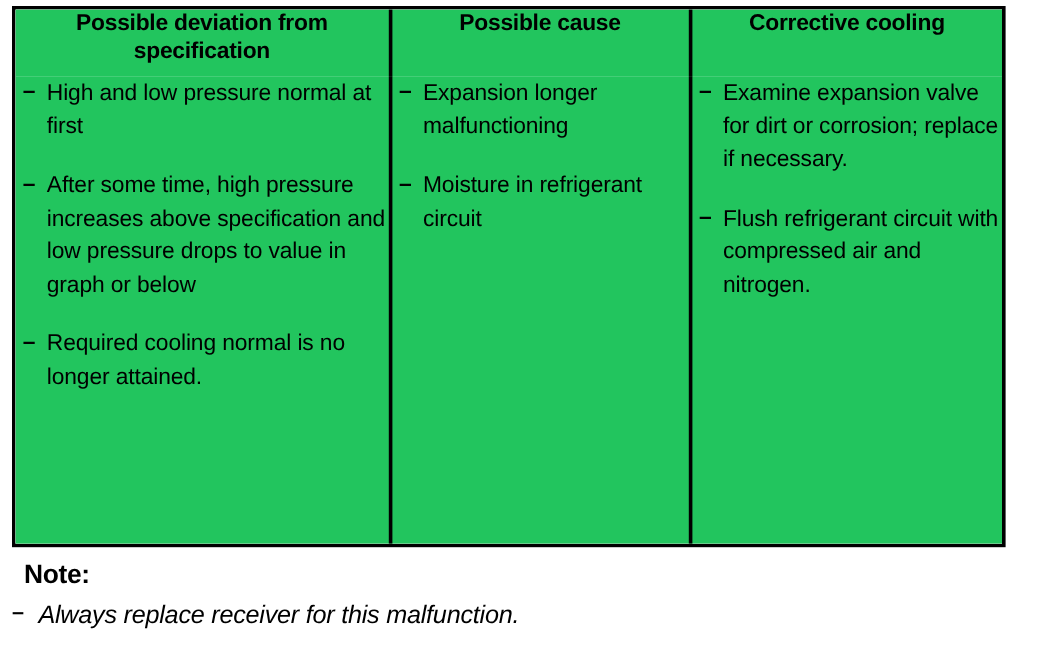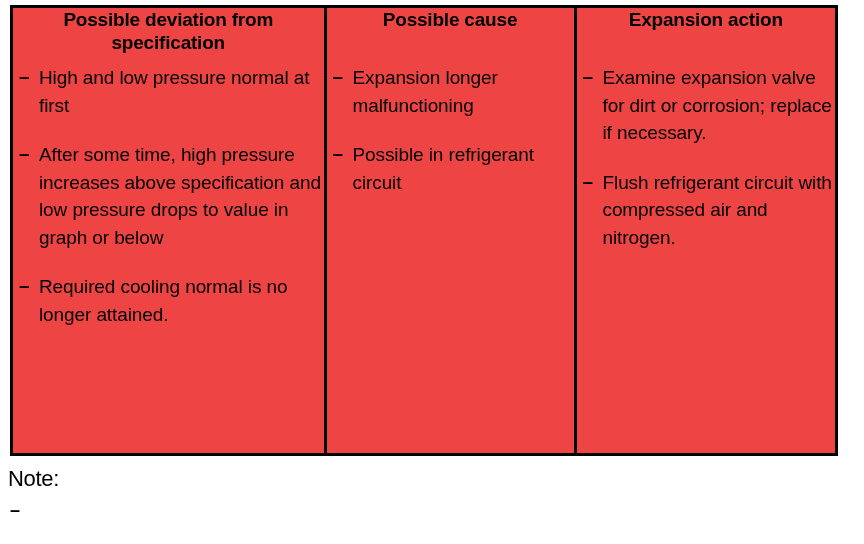--- a/index.html
+++ b/index.html
@@ -44,21 +44,21 @@
 
   table.trouble col.c1 { width: 312px; }
   table.trouble col.c2 { width: 250px; }
   table.trouble col.c3 { width: 260px; }
 
   table.trouble th,
   table.trouble td {
     border: 0;
     padding: 0;
     vertical-align: top;
-    background: #ef4444;
+    background: #22c55e;
   }
 
   
   table.trouble th.sep,
   table.trouble td.sep {
     border-left: 3px solid #000;
     margin-top: 35px;
   }
 
   
@@ -117,24 +117,24 @@
 
   
   .note-block {
     position: absolute;
     left: 8px;
     top: 466px;
     width: 840px;
   }
   .note-title {
     font-size: 22px;
-    font-weight: normal;
+    font-weight: bold;
     line-height: 26px;
     letter-spacing: -0.3px;
-    margin: 0 0 8px 0;
+    margin: 0 0 8px 12px;
   }
   .note-item {
     position: relative;
     padding-left: 24px;
     font-size: 21px;
     font-style: italic;
     line-height: 26px;
     letter-spacing: -0.2px;
   }
   .note-item .dash {
@@ -155,21 +155,21 @@
     <table class="trouble">
       <colgroup>
         <col class="c1">
           <col class="c2">
           <col class="c3">
       </colgroup>
       <thead>
         <tr>
           <th>Possible deviation from specification</th>
           <th class="sep">Possible cause</th>
-          <th class="sep">Expansion action</th>
+          <th class="sep">Corrective cooling</th>
         </tr>
       </thead>
       <tbody>
         <tr>
 
           <td class="cell-c1">
             <ul class="blist">
               <li>
                 <span class="dash">–</span>
                 <span>High and low pressure normal at first</span>
@@ -186,21 +186,21 @@
           </td>
 
           <td class="sep cell-c2">
             <ul class="blist">
               <li>
                 <span class="dash">–</span>
                 <span>Expansion longer malfunctioning</span>
               </li>
               <li>
                 <span class="dash">–</span>
-                <span>Possible in refrigerant circuit</span>
+                <span>Moisture in refrigerant circuit</span>
               </li>
             </ul>
           </td>
 
           <td class="sep cell-c3">
             <ul class="blist">
               <li>
                 <span class="dash">–</span>
                 <span>Examine expansion valve for dirt or corrosion; replace if necessary.</span>
               </li>
@@ -213,16 +213,17 @@
 
         </tr>
       </tbody>
     </table>
   </div>
 
   <div class="note-block">
     <div class="note-title">Note:</div>
     <div class="note-item">
       <span class="dash">–</span>
+      <span>Always replace receiver for this malfunction.</span>
     </div>
   </div>
 
 </div>
 
 </body></html>

